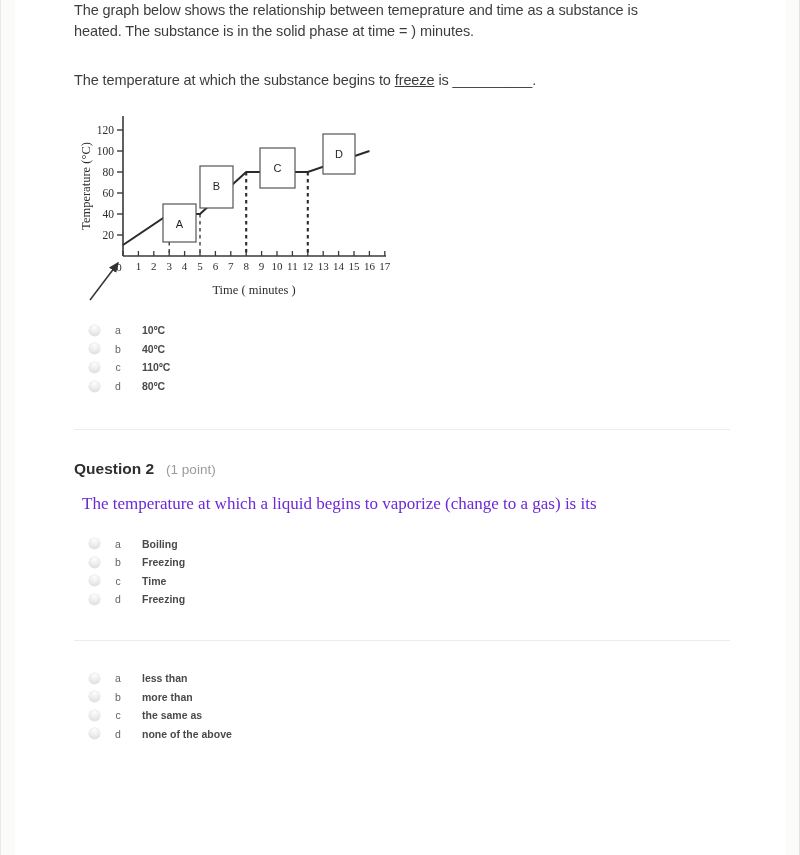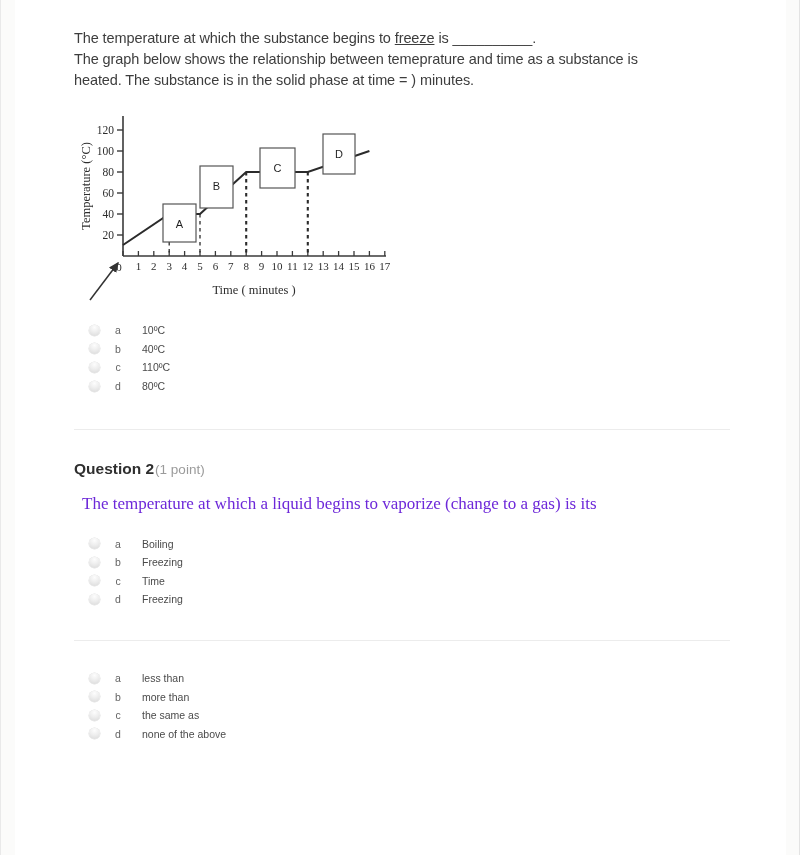--- a/index.html
+++ b/index.html
@@ -63,21 +63,21 @@
   .q-header {
     font-family: "Liberation Sans", sans-serif;
     font-size: 15.5px;
     font-weight: bold;
     color: #2f2f2f;
   }
   .q-points {
     font-weight: normal;
     font-size: 13.5px;
     color: #9b9b9b;
-    margin-left: 1px;
+    margin-left: 12px;
   }
 
   
   .answers {
     margin-top: 10px;
   }
   .answer-row {
     display: flex;
     align-items: center;
     height: 18.6px;
@@ -97,20 +97,21 @@
     width: 24px;
     text-align: center;
     margin-left: 6px;
     flex: 0 0 auto;
   }
   .answer-label {
     font-size: 10.5px;
     color: #4a4a4a;
     margin-left: 12px;
     white-space: nowrap;
+    font-weight: bold;
   }
 
   
   .divider {
     height: 1px;
     background: #ececec;
     width: 656px;
   }
 
   
@@ -126,27 +127,27 @@
 <body>
 
 <div class="page-frame">
   <div class="edge-shade-left"></div>
   <div class="edge-shade-right"></div>
 
   <div class="content">
 
     <div style="padding-top:0px;">
 
-      <div class="q-stem-sans" style="margin-top:28px;">
-        <span>The temperature at which the substance begins to </span><span class="ul">freeze</span><span> is </span><span>__________</span><span>.</span>
-      </div>
-
       <div class="q-stem-sans" style="margin-top:0px;">
         <div>The graph below shows the relationship between temeprature and time as a substance is</div>
         <div>heated.  The substance is in the solid phase at time = ) minutes.</div>
+      </div>
+
+      <div class="q-stem-sans" style="margin-top:28px;">
+        <span>The temperature at which the substance begins to </span><span class="ul">freeze</span><span> is </span><span>__________</span><span>.</span>
       </div>
 
       <div class="figure-wrap" style="margin-top:17px;">
         <svg width="330" height="195" viewBox="0 0 330 195">
           <defs>
             <marker id="arrowhead" markerWidth="7" markerHeight="7" refX="6" refY="3" orient="auto">
               <polygon points="0 0, 7 3, 0 6" fill="#333"></polygon>
             </marker>
           </defs>
 

